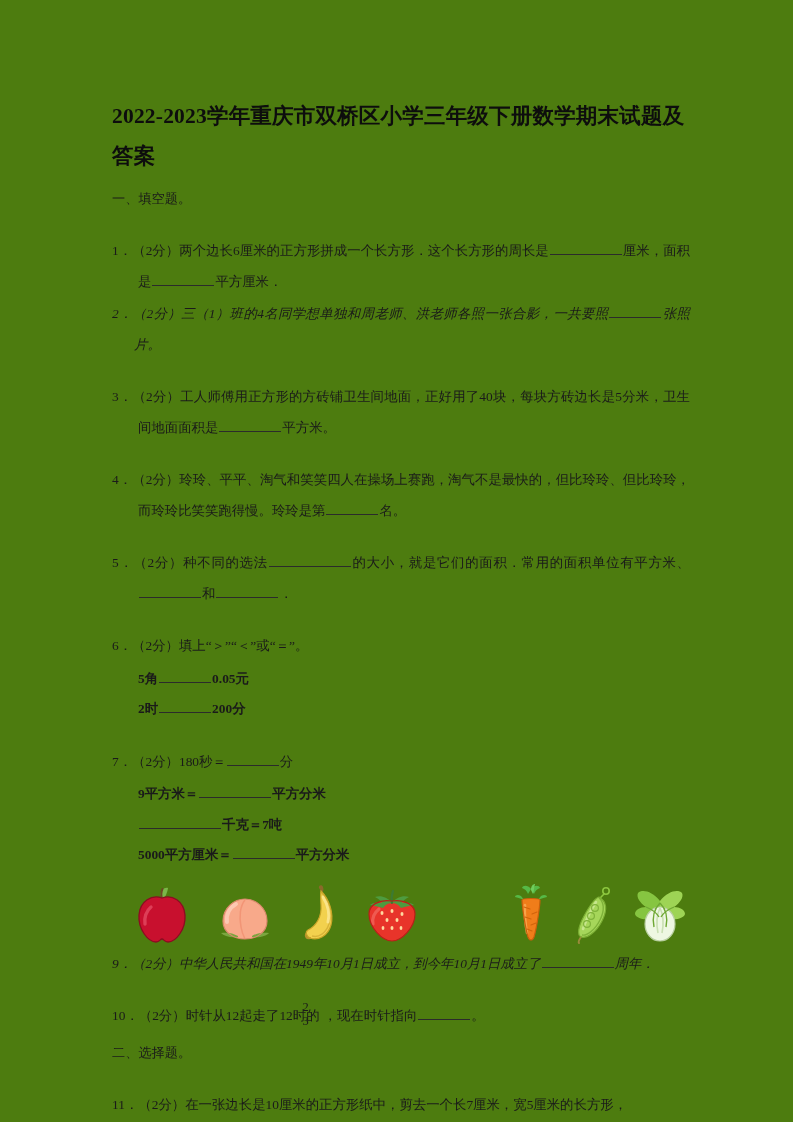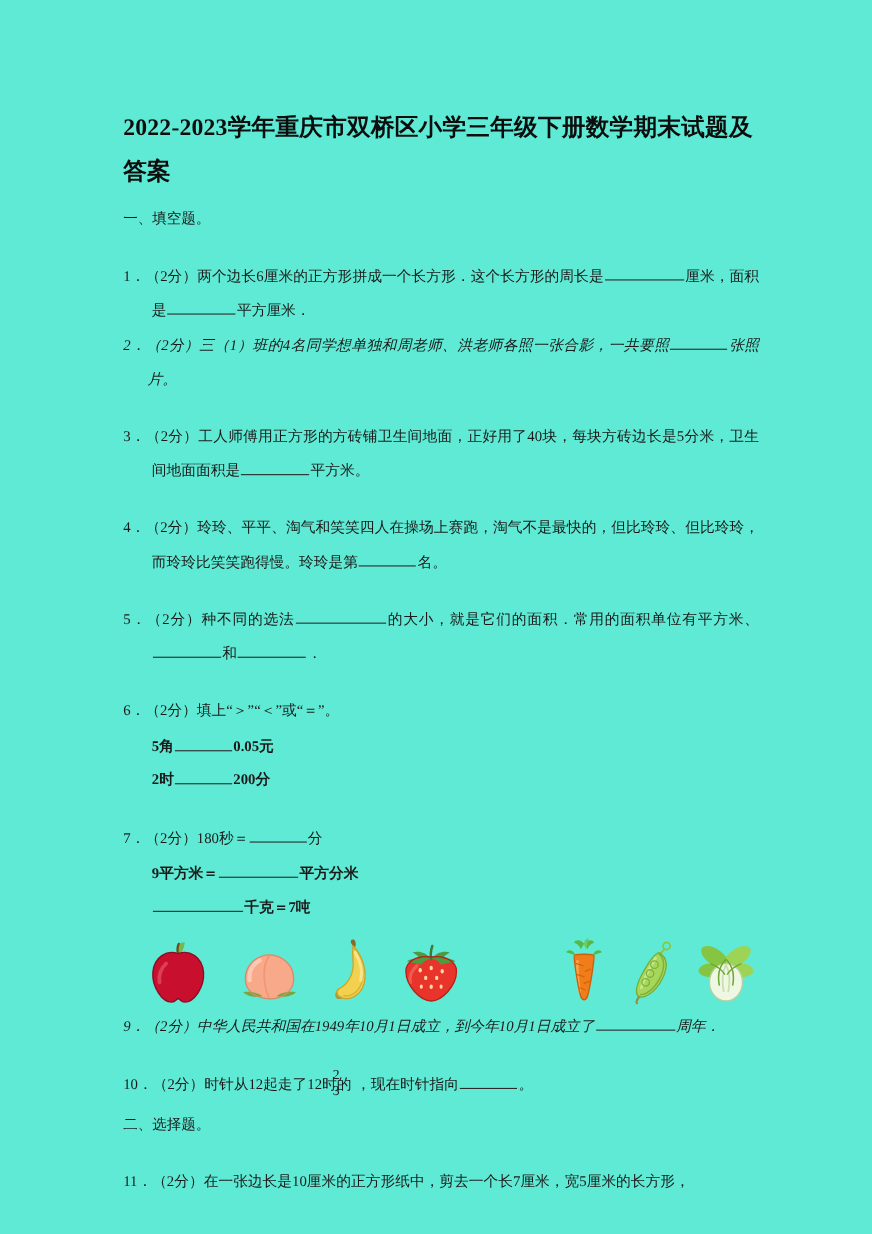--- a/index.html
+++ b/index.html
@@ -13,21 +13,21 @@
     position: relative;
     font-family: "Liberation Serif", "DejaVu Serif", serif;
     color: #1a1a1a;
     overflow: hidden;
   }
   .page {
     position: absolute;
     left: 0; top: 0;
     width: 793px;
     height: 1122px;
-    background: #5eead4;
+    background: #4d7c0f;
   }
   .content {
     position: absolute;
     left: 112px;
     top: 96px;
     width: 578px;
   }
 
   
   .doc-title {
@@ -158,20 +158,23 @@
     </p>
 
     <p class="q indent-hang">
       <span>7．</span><span>（2分）</span><span>180秒＝</span><span class="blank w-s"></span><span>分</span>
     </p>
     <p class="sub">
       <span>9平方米＝</span><span class="blank w-l"></span><span>平方分米</span>
     </p>
     <p class="sub">
       <span class="blank w-xl"></span><span>千克＝7吨</span>
+    </p>
+    <p class="sub">
+      <span>5000平方厘米＝</span><span class="blank w-m"></span><span>平方分米</span>
     </p>
 
 
     <div class="produce-row">
 
       <div class="produce" style="left:22px; width:56px; height:60px;">
         <svg width="56" height="60" viewBox="0 0 56 60">
           <path d="M28 14 C24 6 30 2 34 3 C33 9 31 13 28 14 Z" fill="#7ab648"></path>
           <path d="M28 14 C27 10 27 7 28.5 4" stroke="#6b4a22" stroke-width="2" fill="none" stroke-linecap="round"></path>
           <path d="M28 13 C18 9 6 16 5 30 C4 44 14 57 22 57 C26 57 26 54 28 54 C30 54 30 57 34 57 C42 57 52 44 51 30 C50 16 38 9 28 13 Z" fill="#c8102e"></path>

